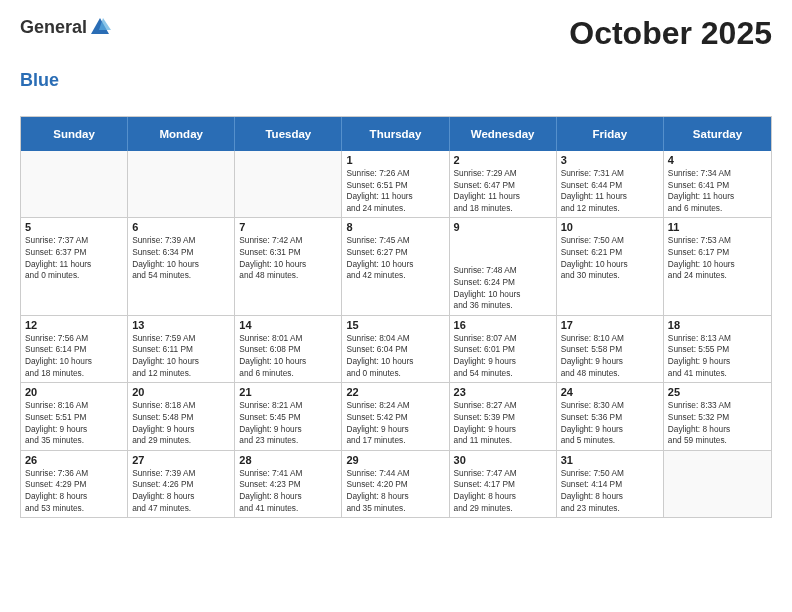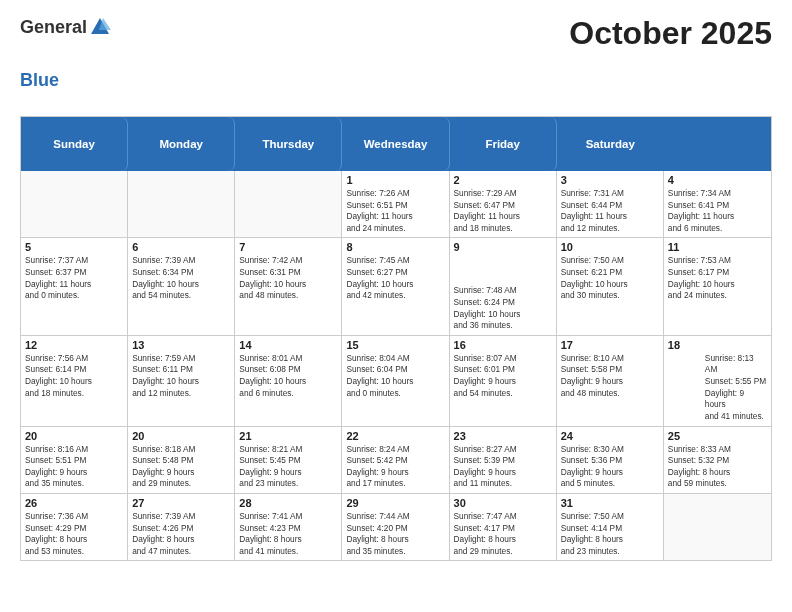--- a/index.html
+++ b/index.html
@@ -70,24 +70,23 @@
     }
     .cal-header-row {
       display: grid;
       grid-template-columns: repeat(7, 1fr);
       background: #2a6db5;
     }
     .cal-header-cell {
       color: #fff;
       font-size: 11.5px;
       font-weight: bold;
-      padding: 21px 4px;
+      padding: 11px 4px;
       text-align: center;
       border-right: 1px solid #5590cc;
-      border-radius: 7px;
     }
     .cal-header-cell:last-child { border-right: none; }
     .cal-body {
       flex: 1;
       display: flex;
       flex-direction: column;
     }
     .cal-row {
       display: grid;
       grid-template-columns: repeat(7, 1fr);
@@ -135,20 +134,21 @@
     </div>
     <div class="title-block">
       <div class="month-title">October 2025</div>
     </div>
   </div>
 
   <div class="calendar">
     <div class="cal-header-row">
     <div class="cal-header-cell">Sunday</div>
         <div class="cal-header-cell">Monday</div>
+        <div class="cal-header-cell">Tuesday</div>
         <div class="cal-header-cell">Thursday</div>
         <div class="cal-header-cell">Wednesday</div>
         <div class="cal-header-cell">Friday</div>
         <div class="cal-header-cell">Saturday</div>
       </div>
     <div class="cal-body">
     <div class="cal-row">
           <div class="cal-cell empty"></div>
           <div class="cal-cell empty"></div>
           <div class="cal-cell empty"></div>
@@ -270,21 +270,21 @@
           </div>
           <div class="cal-cell">
             <span class="day-num">17</span>
             <div class="cell-info" style="white-space: pre-line;">Sunrise: 8:10 AM
 Sunset: 5:58 PM
 Daylight: 9 hours
 and 48 minutes.</div>
           </div>
           <div class="cal-cell">
             <span class="day-num">18</span>
-            <div class="cell-info" style="white-space: pre-line; margin-left: 37px;">Sunrise: 8:13 AM
+            <div class="cell-info" style="white-space: pre-line;">Sunrise: 8:13 AM
 Sunset: 5:55 PM
 Daylight: 9 hours
 and 41 minutes.</div>
           </div>
         </div>
         <div class="cal-row">
           <div class="cal-cell">
             <span class="day-num">20</span>
             <div class="cell-info" style="white-space: pre-line;">Sunrise: 8:16 AM
 Sunset: 5:51 PM

